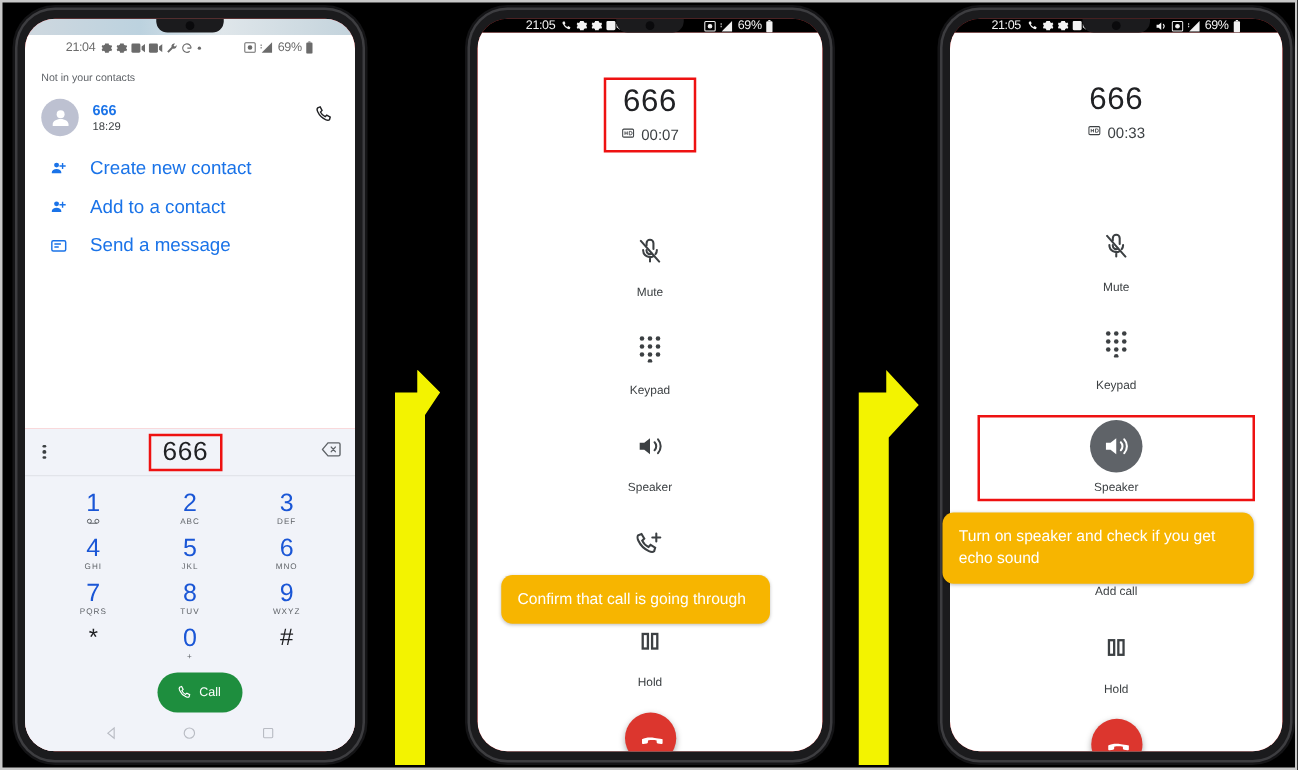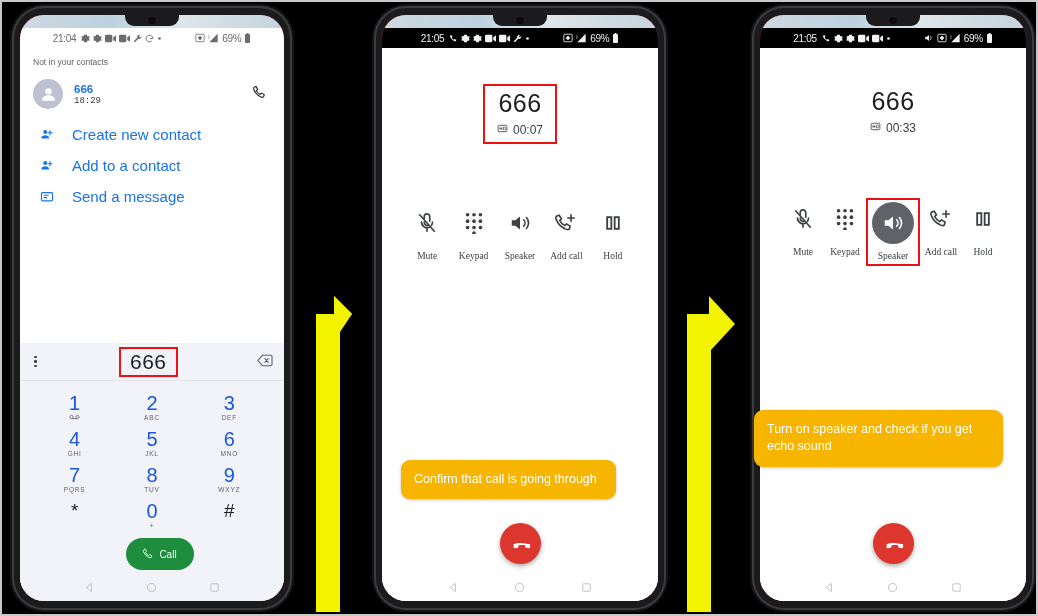--- a/index.html
+++ b/index.html
@@ -77,21 +77,21 @@
   .s1-contact {
     display: flex; align-items: center; padding: 12px 13px 10px 13px; gap: 11px;
   }
   .avatar {
     width: 30px; height: 30px; border-radius: 50%;
     background: #bdc1d1; display:flex; align-items:center; justify-content:center;
     flex: 0 0 auto;
   }
   .c-text { flex: 1; display: flex; flex-direction: column; gap: 1px; }
   .c-num { font-size: 11.5px; color: #1a73e8; font-weight: 600; }
-  .c-sub { font-size: 9px; color: #3c4043; font-family: Liberation Mono, monospace; }
+  .c-sub { font-size: 9px; color: #3c4043; }
   .c-call-ico { color: #202124; padding-right: 4px; }
   .s1-action {
     display: flex; align-items: center; gap: 17px;
     padding: 7px 0 7px 19px;
     color: #1a73e8; font-size: 15px;
   }
   .s1-action .ic { width: 16px; display:flex; justify-content:center; }
 
   
   .dialer { background: #f1f3f9; position: relative; z-index: 10; }
@@ -138,24 +138,23 @@
   .call-screen { flex: 1; background: #fff; display: flex; flex-direction: column; position: relative; }
   .call-head { padding-top: 36px; text-align: center; position: relative; }
   .call-head-box { display: inline-block; padding: 3px 12px 5px 12px; }
   .call-name { font-size: 25px; color: #202124; font-weight: 400; letter-spacing: .5px; }
   .call-timer {
     display: flex; align-items: center; justify-content: center; gap: 5px;
     font-size: 12px; color: #3c4043; margin-top: 5px;
   }
   .controls {
     margin-top: 58px;
-    display: grid; grid-template-columns: repeat(5,1fr);
+    display: grid; grid-template-columns: repeat(1,1fr);
     row-gap: 18px;
     padding: 0 22px;
-    font-family: Liberation Serif, serif;
   }
   .ctl { display: flex; flex-direction: column; align-items: center; gap: 7px; }
   .ctl-ico-wrap {
     width: 42px; height: 42px; border-radius: 50%;
     display: flex; align-items: center; justify-content: center;
     color: #3c4043;
   }
   .ctl-ico-wrap.active { background: #5f6368; color: #ffffff; }
   .ctl-label { font-size: 9.5px; color: #3c4043; }
   .ctl.boxed { border: 2px solid #ee1111; padding: 2px 4px 3px 4px; }

